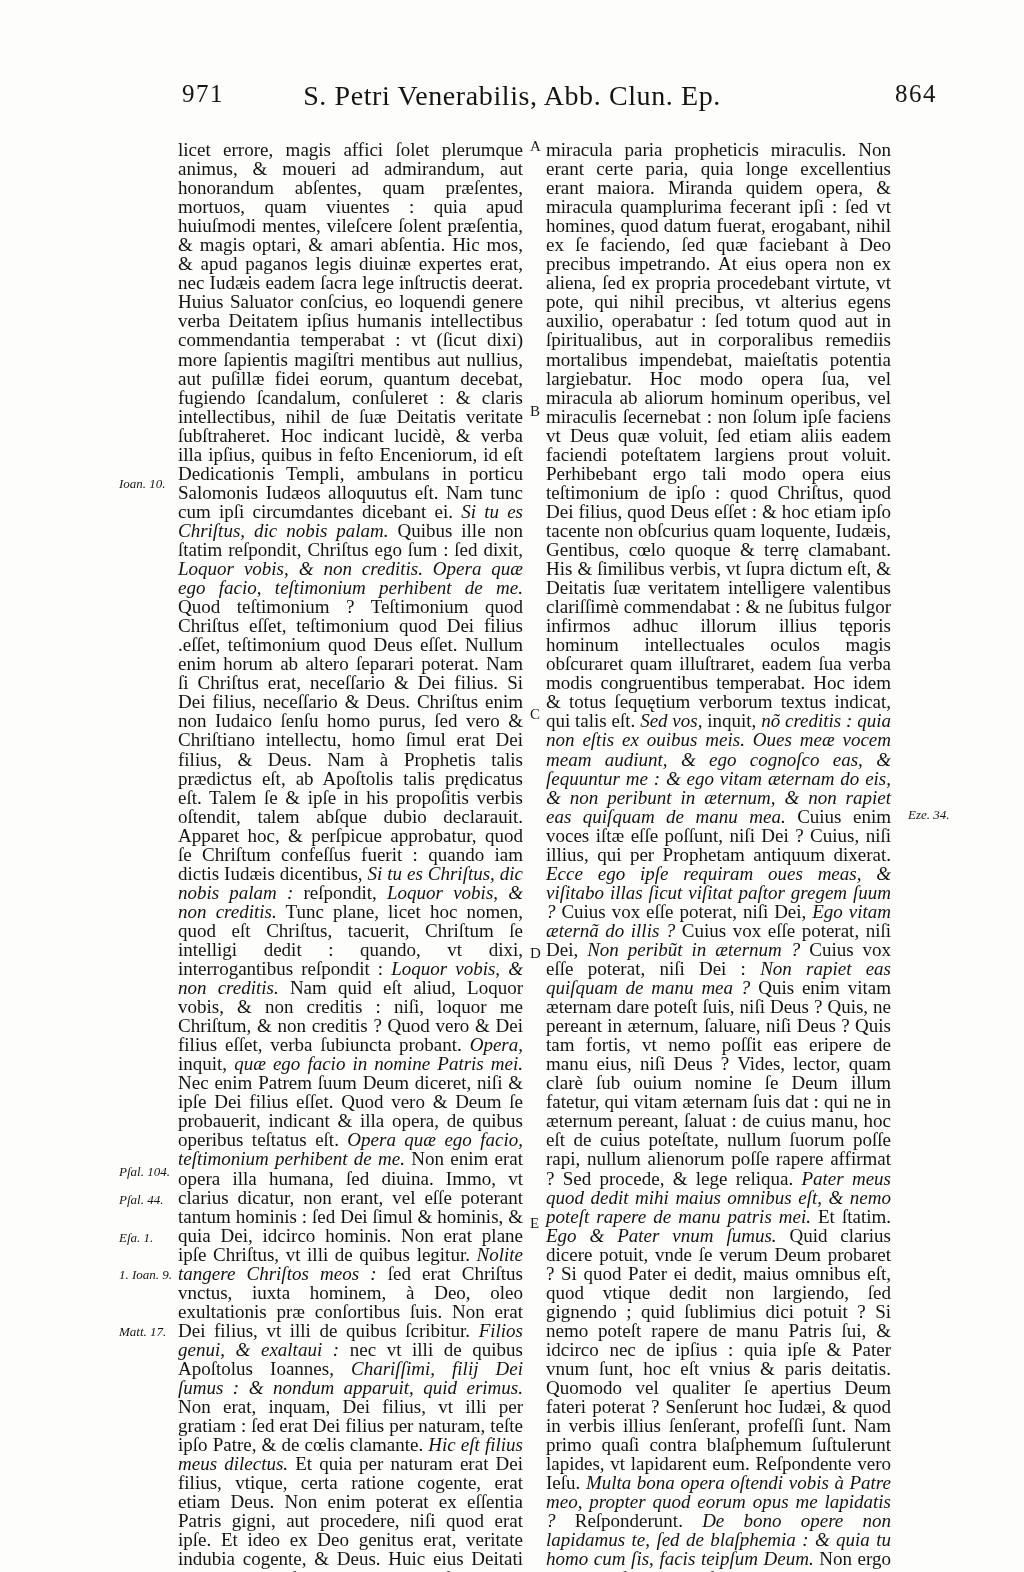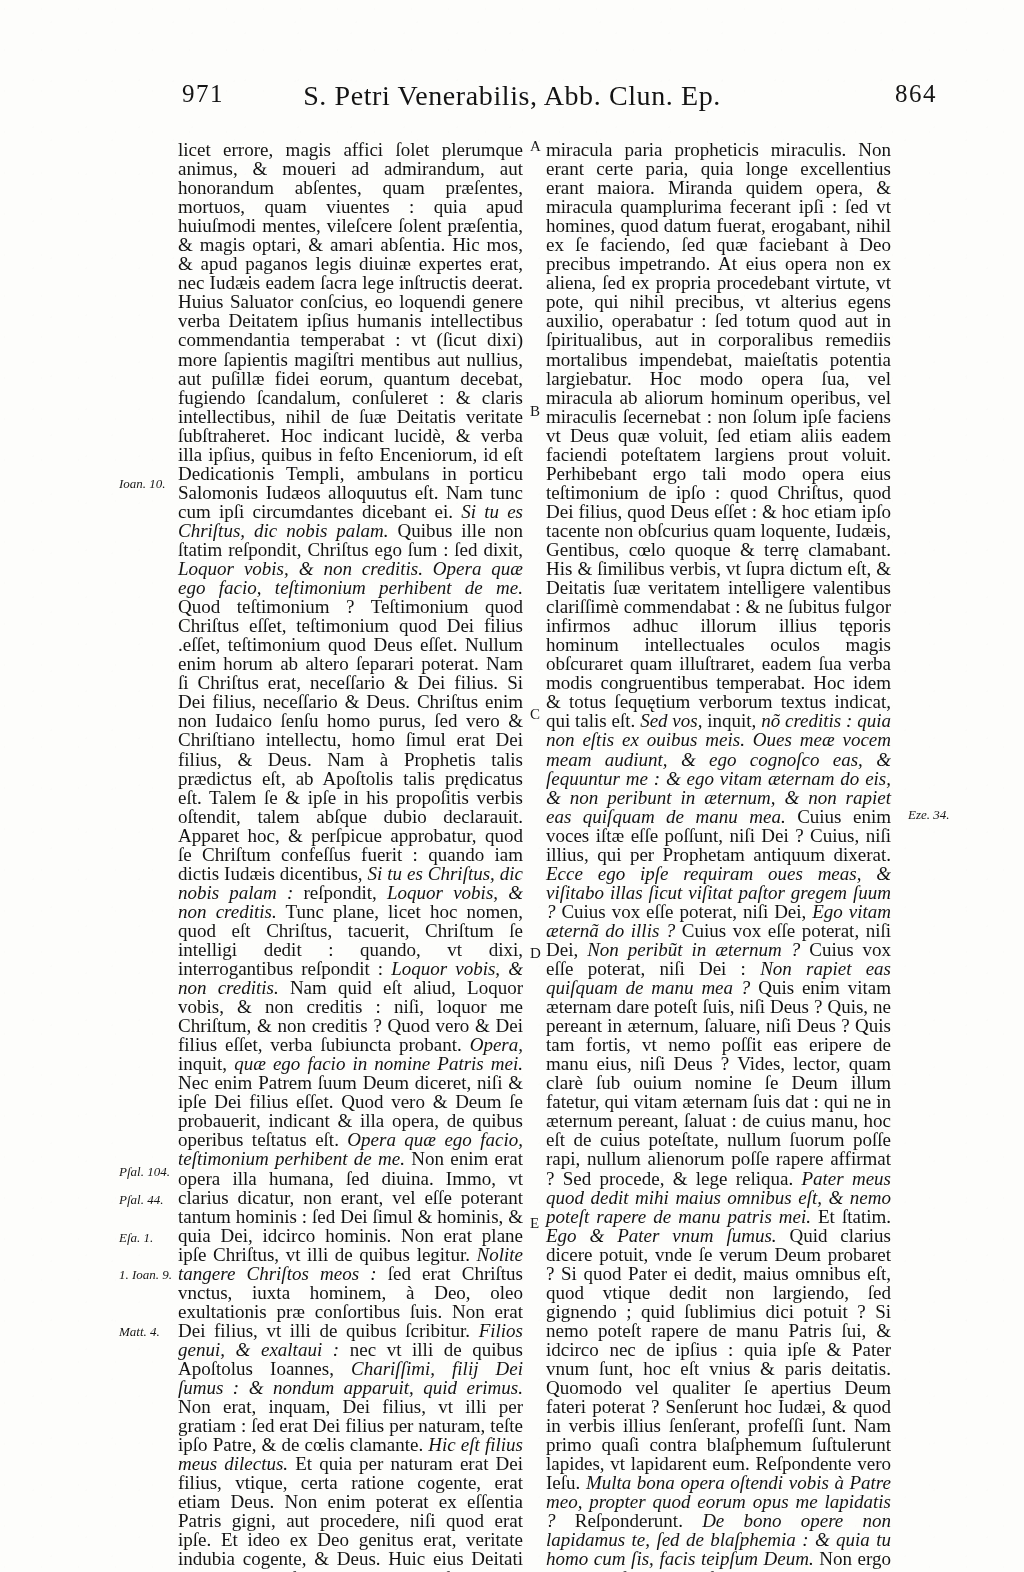--- a/index.html
+++ b/index.html
@@ -133,20 +133,20 @@
       <div class="sectletter" style="top: 945px;">D</div>
       <div class="sectletter" style="top: 1215px;">E</div>
     </div>
 
   <div id="margin-left-group">
       <div class="marginnote margin-left" style="top: 476px;">Ioan. 10.</div>
       <div class="marginnote margin-left" style="top: 1164px;">Pſal. 104.</div>
       <div class="marginnote margin-left" style="top: 1192px;">Pſal. 44.</div>
       <div class="marginnote margin-left" style="top: 1230px;">Eſa. 1.</div>
       <div class="marginnote margin-left" style="top: 1267px;">1. Ioan. 9.</div>
-      <div class="marginnote margin-left" style="top: 1324px;">Matt. 4.</div>
+      <div class="marginnote margin-left" style="top: 1324px;">Matt. 17.</div>
     </div>
   <div id="margin-right-group">
       <div class="marginnote margin-right" style="top: 807px;">Eze. 34.</div>
     </div>
 
   <div id="grain"></div>
 </div>
 
 </body></html>

